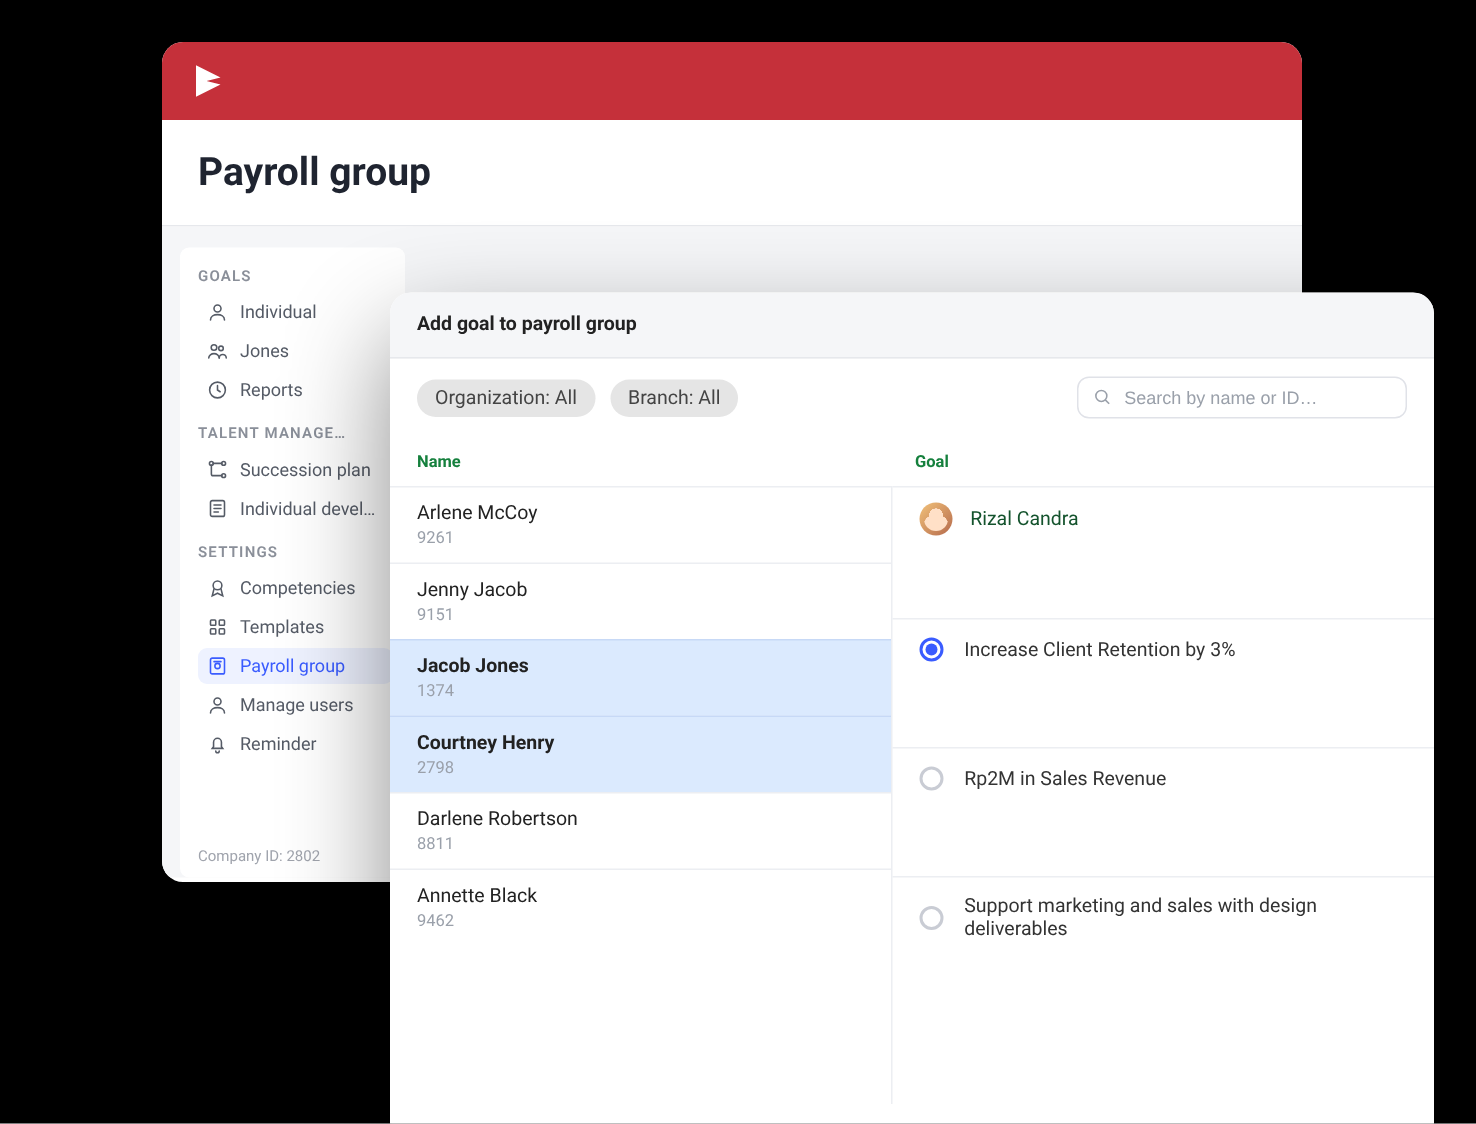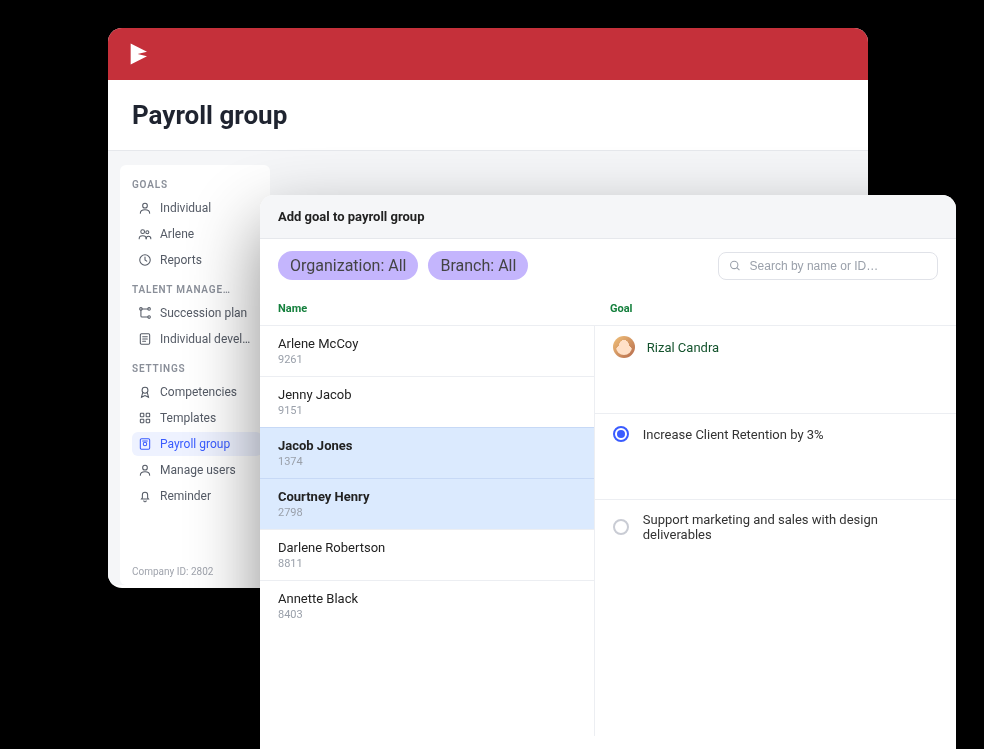--- a/index.html
+++ b/index.html
@@ -123,24 +123,24 @@
     border-bottom: 1px solid #e6e8ec;
     color:#222;
   }
   .filter-row {
     display:flex;
     align-items:center;
     padding: 12px 18px;
     gap: 10px;
   }
   .chip {
-    background: #c4b5fd;
+    background: #e5e5e5;
     border-radius: 999px;
     padding: 5px 12px;
-    font-size: 16px;
+    font-size: 13px;
     color: #444;
     cursor: pointer;
   }
   .search {
     margin-left:auto;
     border:1px solid #e0e2e8;
     border-radius: 8px;
     padding: 6px 10px;
     display:flex;
     align-items:center;
@@ -281,21 +281,21 @@
           </svg>
           <span class="lbl">Individual</span>
         </div>
         <div class="side-item">
           <svg class="ico" viewBox="0 0 24 24" fill="none" stroke="currentColor" stroke-width="1.8" stroke-linecap="round">
             <circle cx="8" cy="8" r="3.2"></circle>
             <circle cx="16" cy="9" r="2.6"></circle>
             <path d="M2 20c0-3 3-5 6-5s6 2 6 5"></path>
             <path d="M14 20c0-2.5 2-4 4-4s4 1.5 4 4"></path>
           </svg>
-          <span class="lbl">Arlene</span>
+          <span class="lbl">Jones</span>
         </div>
         <div class="side-item">
           <svg class="ico" viewBox="0 0 24 24" fill="none" stroke="currentColor" stroke-width="1.8" stroke-linecap="round">
             <circle cx="12" cy="12" r="9"></circle>
             <path d="M12 7v5l3 2"></path>
           </svg>
           <span class="lbl">Reports</span>
         </div>
         <div class="section-label">TALENT MANAGE…</div>
         <div class="side-item">
@@ -395,35 +395,39 @@
         <div class="row selected">
           <div class="nm">Courtney Henry</div>
           <div class="sub">2798</div>
         </div>
         <div class="row">
           <div class="nm">Darlene Robertson</div>
           <div class="sub">8811</div>
         </div>
         <div class="row">
           <div class="nm">Annette Black</div>
-          <div class="sub">8403</div>
+          <div class="sub">9462</div>
         </div>
       </div>
     <div class="list-right">
       <div class="person-row">
         <span class="avatar"></span>
         <span>Rizal Candra</span>
       </div>
       <div id="goal-list">
           <div class="radio-row">
             <span class="radio sel"></span>
             <span>Increase Client Retention by 3%</span>
           </div>
           <div class="radio-row">
             <span class="radio"></span>
+            <span>Rp2M in Sales Revenue</span>
+          </div>
+          <div class="radio-row">
+            <span class="radio"></span>
             <span>Support marketing and sales with design deliverables</span>
           </div>
         </div>
     </div>
   </div>
 
   <div class="dialog-foot">
     <button class="btn-cancel">Cancel</button>
     <button class="btn-save">Save</button>
   </div>

